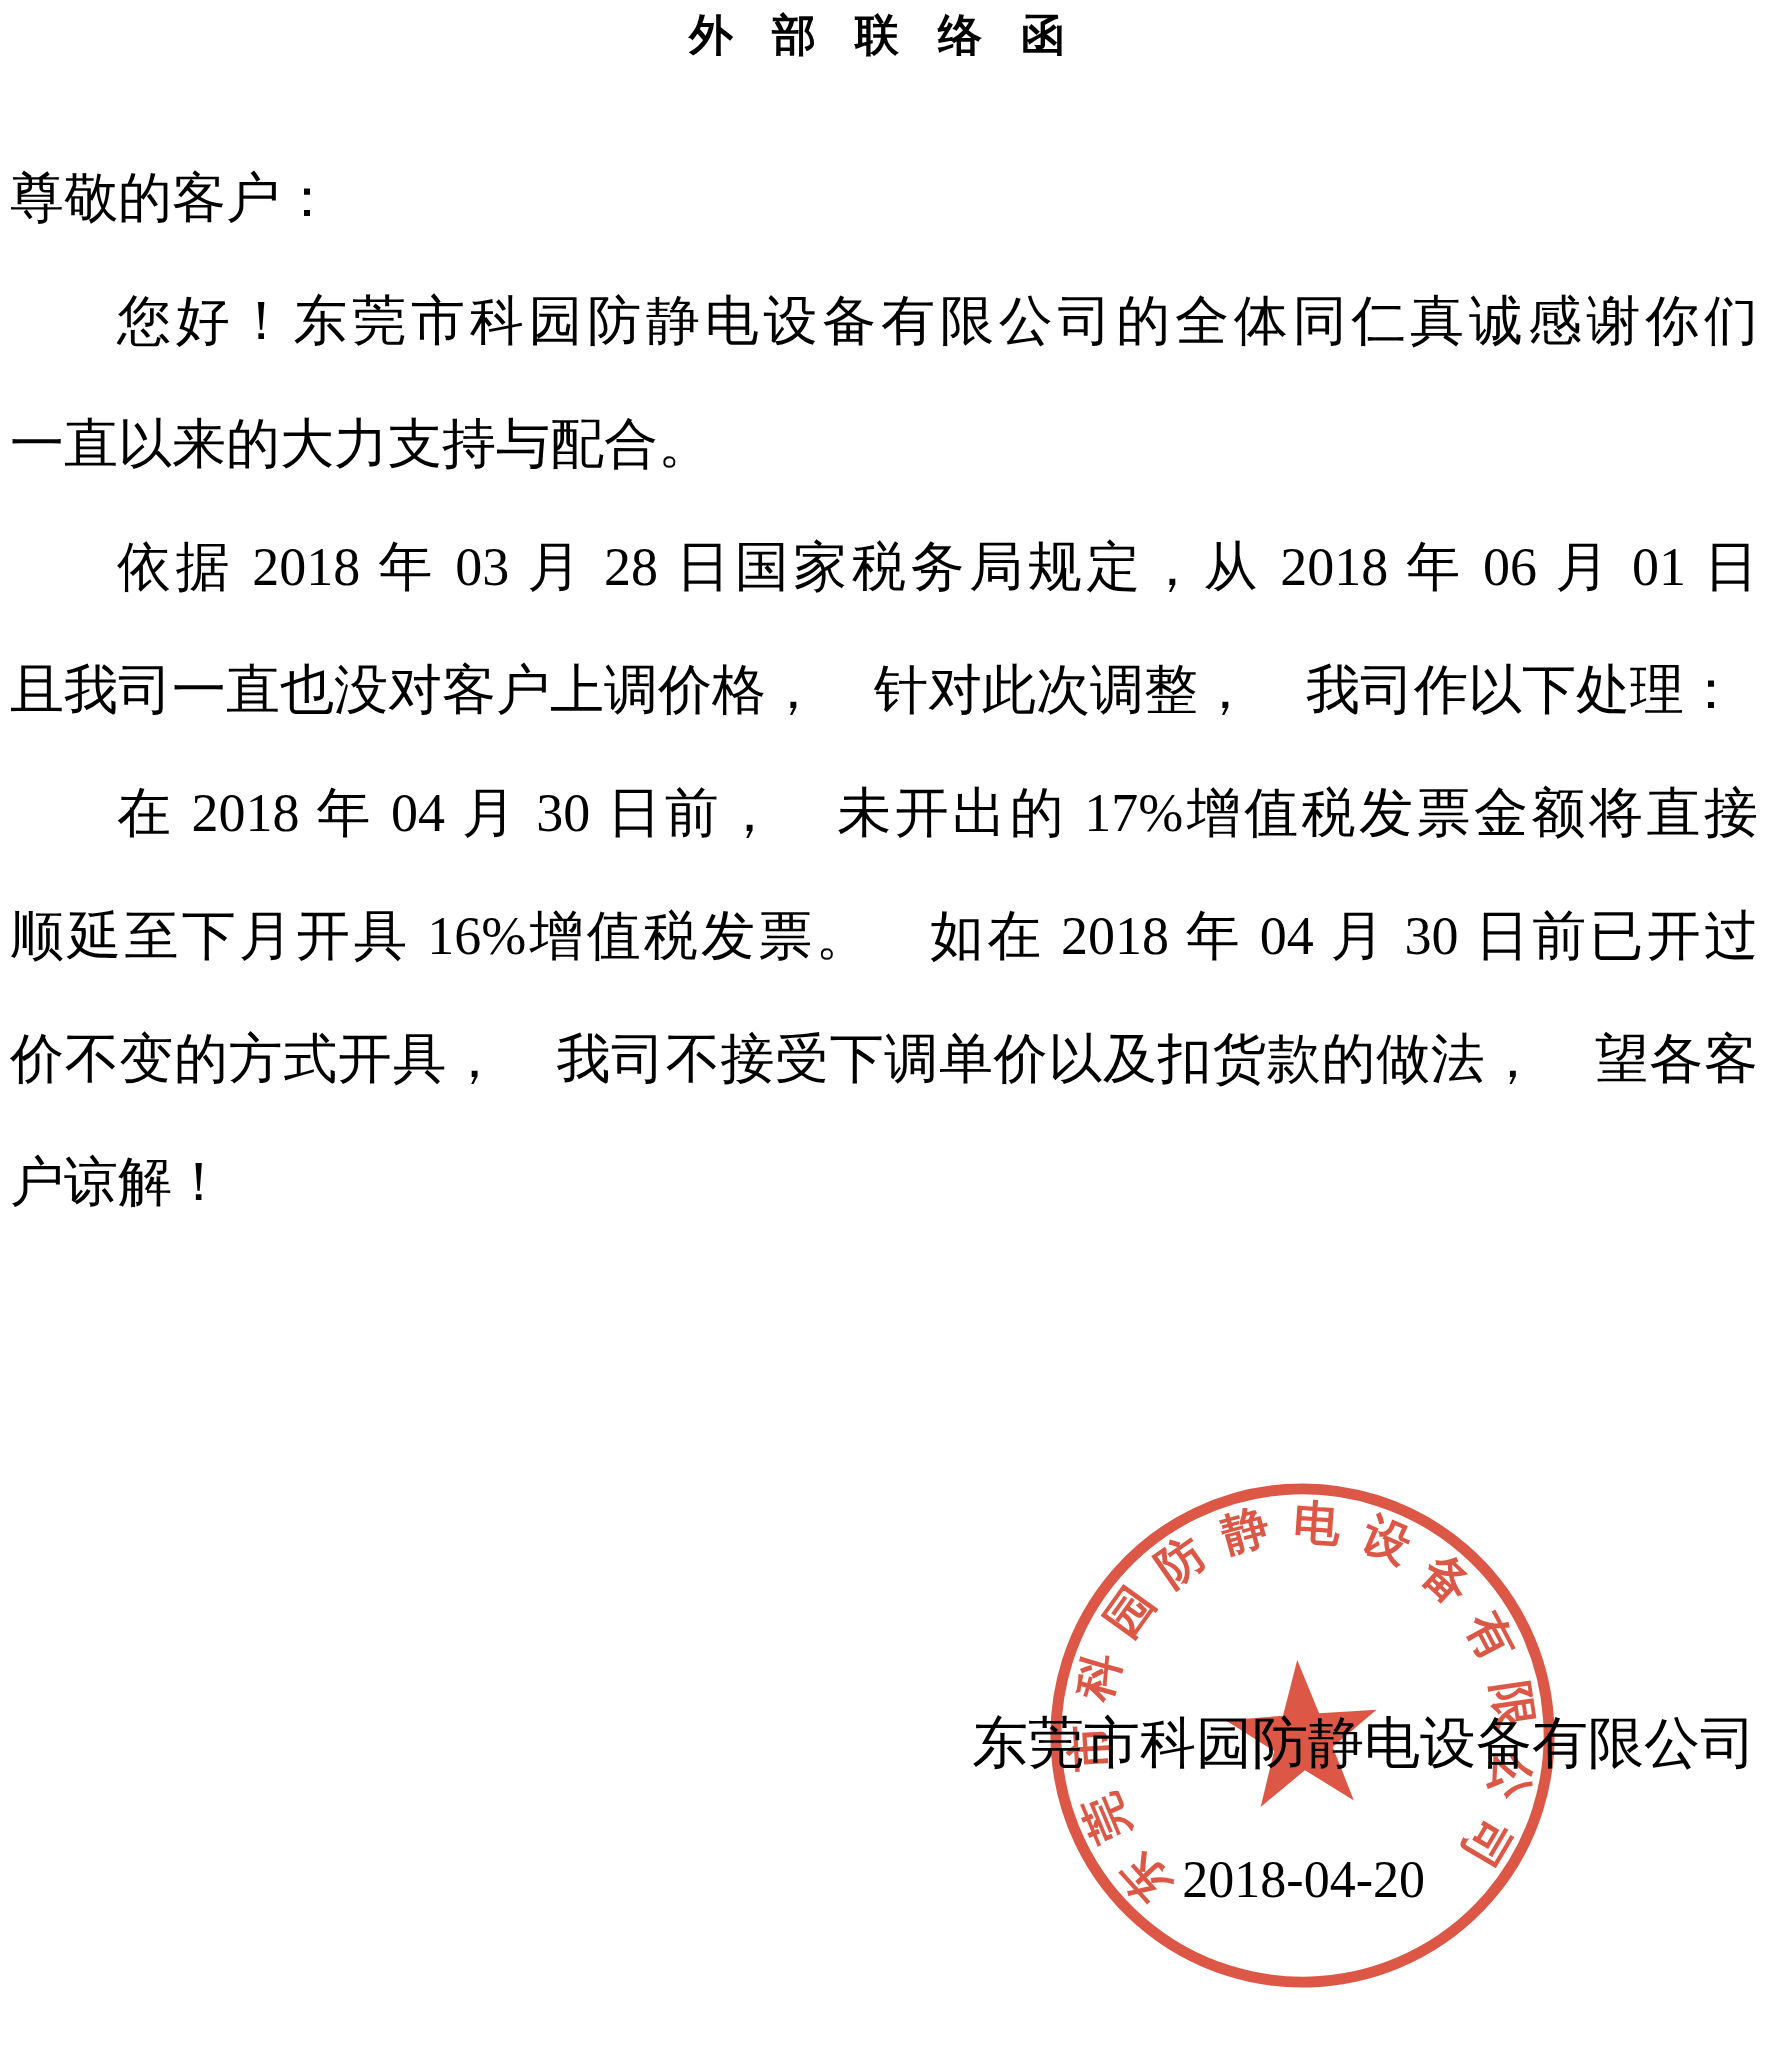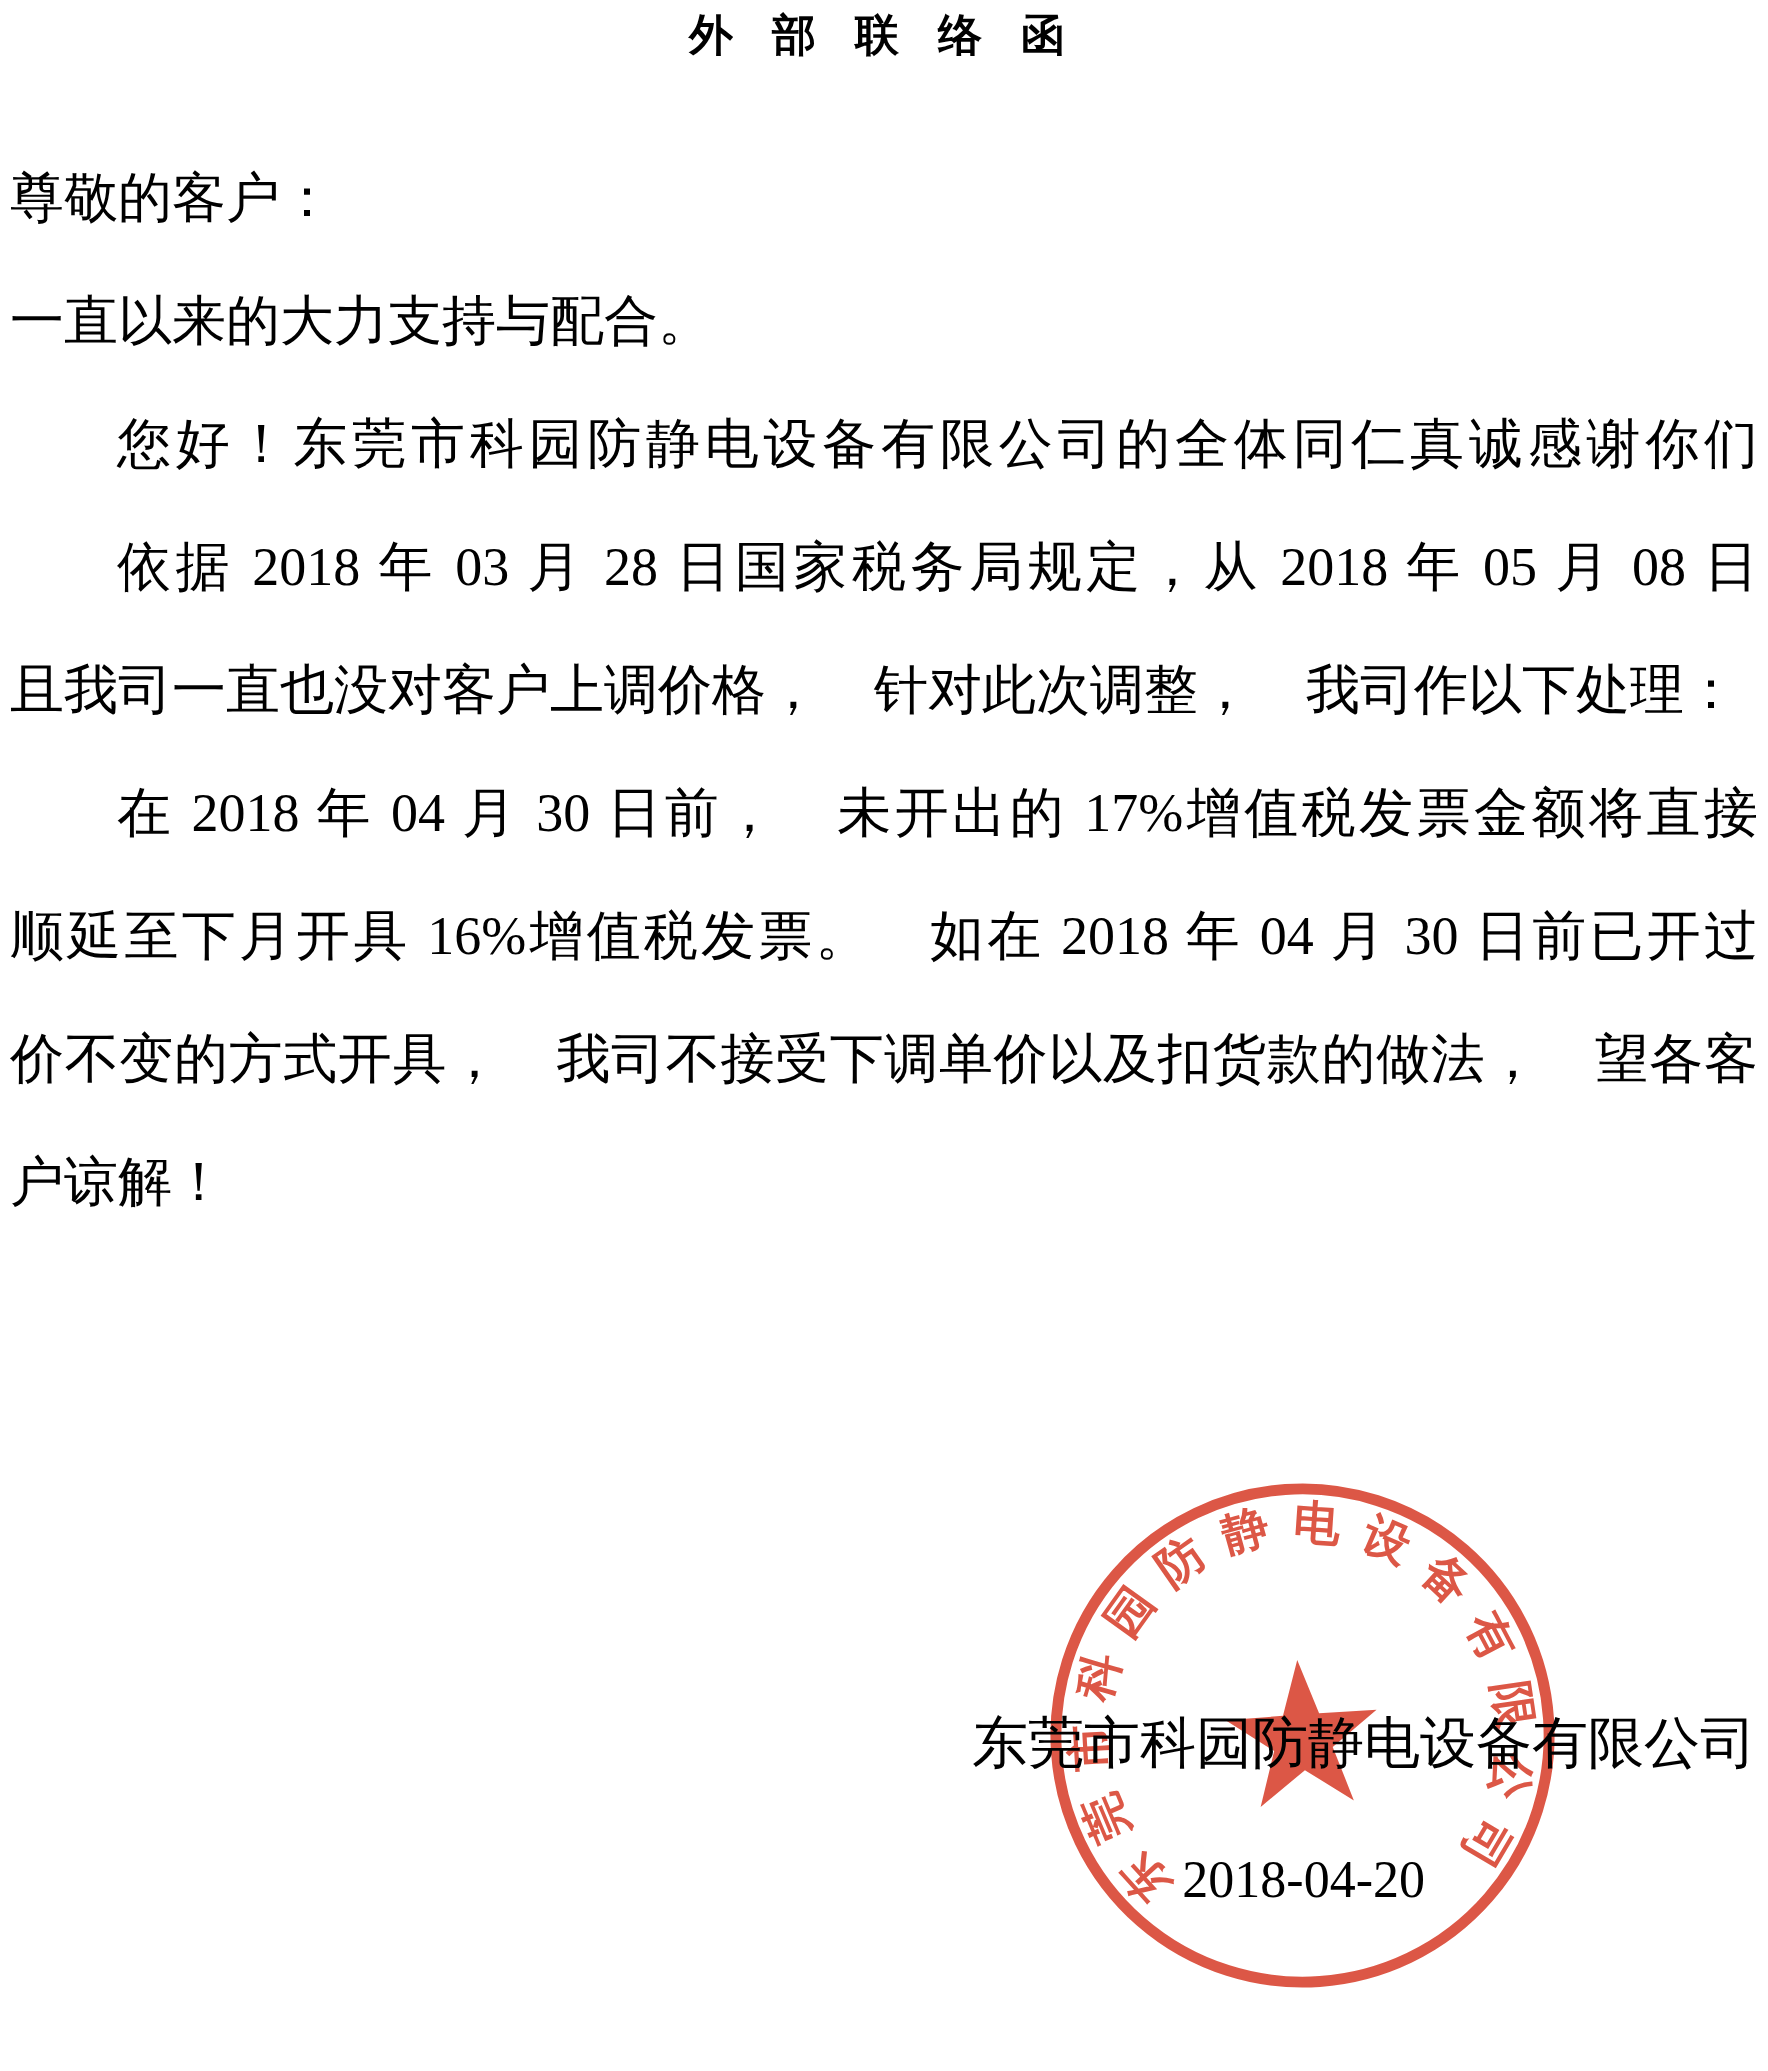--- a/index.html
+++ b/index.html
@@ -62,26 +62,26 @@
 <body>
 
 <div class="page">
 
   <div class="title">外 部 联 络 函</div>
 
   <div class="content">
     <div class="line">尊敬的客户：</div>
 
     <div>
+      <div class="line just indent">您好！东莞市科园防静电设备有限公司的全体同仁真诚感谢你们</div>
       <div class="line">一直以来的大力支持与配合。</div>
-      <div class="line just indent">您好！东莞市科园防静电设备有限公司的全体同仁真诚感谢你们</div>
     </div>
 
     <div>
-      <div class="line just indent">依据 2018 年 03 月 28 日国家税务局规定，从 2018 年 05 月 08 日</div>
+      <div class="line just indent">依据 2018 年 03 月 28 日国家税务局规定，从 2018 年 06 月 01 日</div>
       <div class="line">且我司一直也没对客户上调价格，　针对此次调整，　我司作以下处理：</div>
     </div>
 
     <div>
       <div class="line just indent">在 2018 年 04 月 30 日前，　未开出的 17%增值税发票金额将直接</div>
       <div class="line just">顺延至下月开具 16%增值税发票。　如在 2018 年 04 月 30 日前已开过</div>
       <div class="line just">价不变的方式开具，　我司不接受下调单价以及扣货款的做法，　望各客</div>
       <div class="line">户谅解！</div>
     </div>
   </div>

